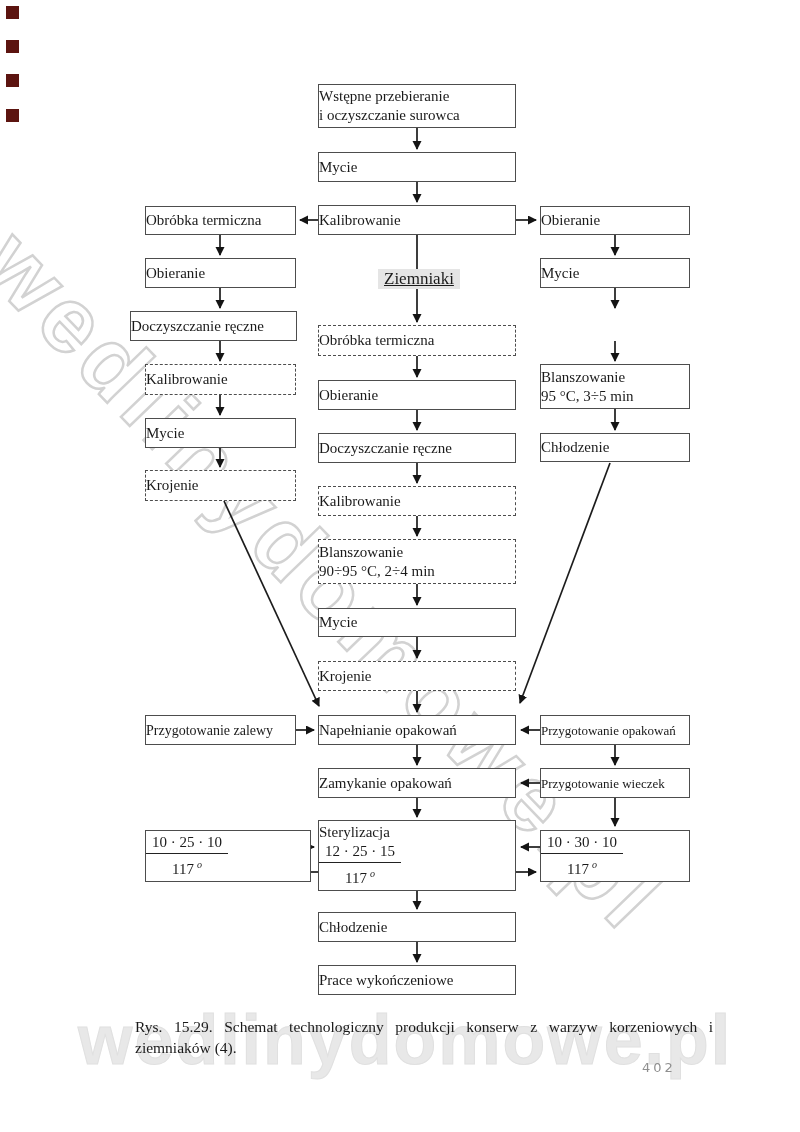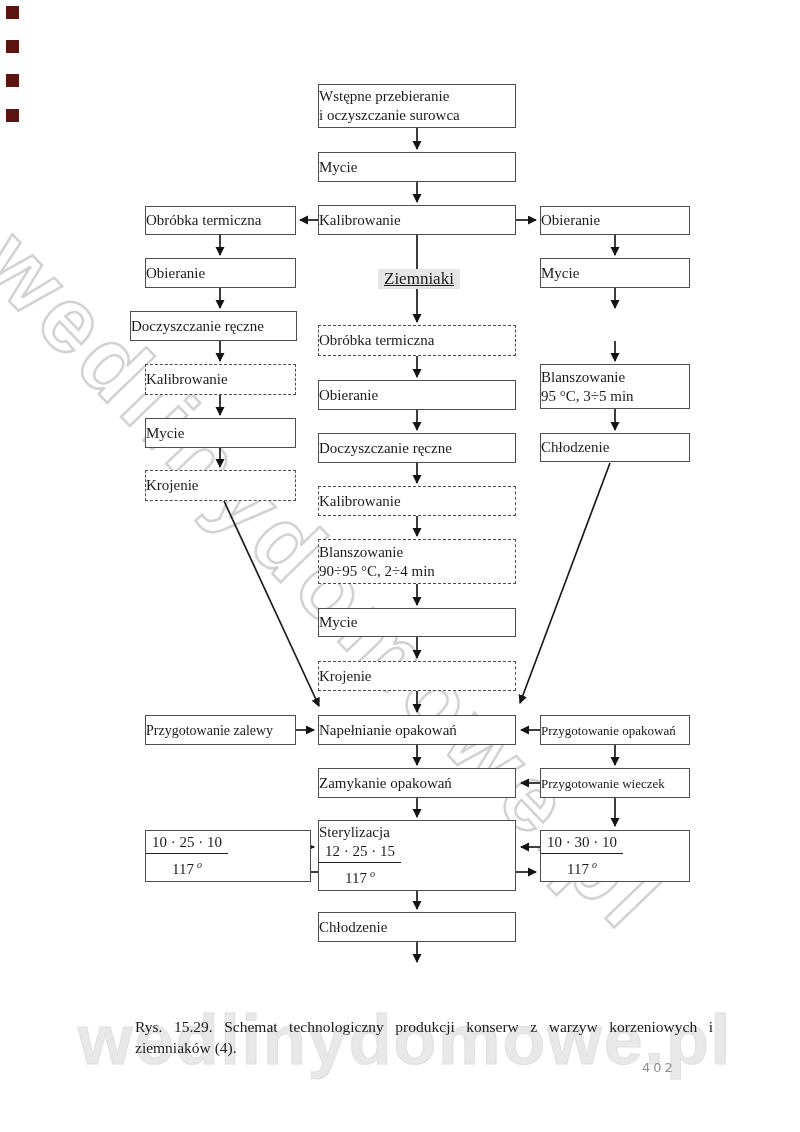--- a/index.html
+++ b/index.html
@@ -193,20 +193,23 @@
   <div class="node" style="left:540px;top:830px;width:150px;height:52px;">
     <span class="frac">
       <span class="num">10 · 30 · 10</span>
       <span class="den"><span>117</span> <sup>o</sup></span>
     </span>
   </div>
 
   <div class="node" style="left:318px;top:912px;width:198px;height:30px;">
     <span>Chłodzenie</span>
   </div>
+  <div class="node" style="left:318px;top:965px;width:198px;height:30px;">
+    <span>Prace wykończeniowe</span>
+  </div>
 
   <div class="caption">
     <div class="l1">Rys. 15.29. Schemat technologiczny produkcji konserw z warzyw korzeniowych i</div>
     <div class="l2">ziemniaków (4).</div>
   </div>
 
   <div class="page-num">402</div>
 </div>
 
 </body></html>

